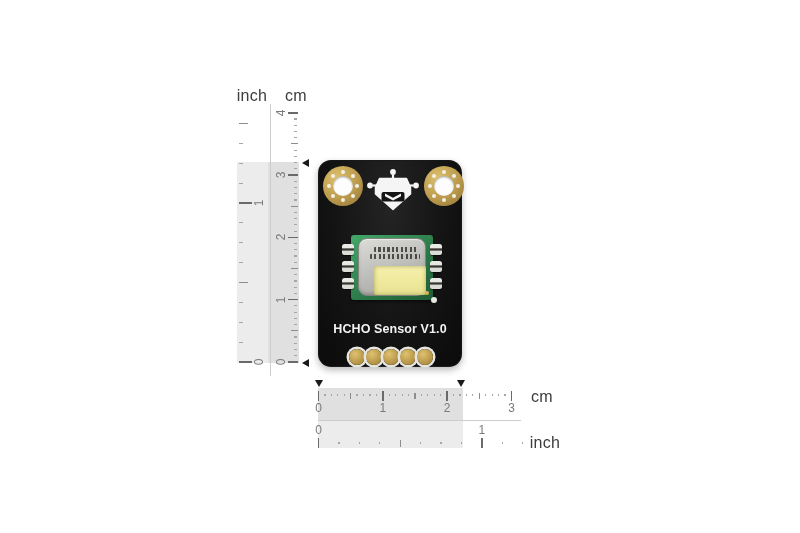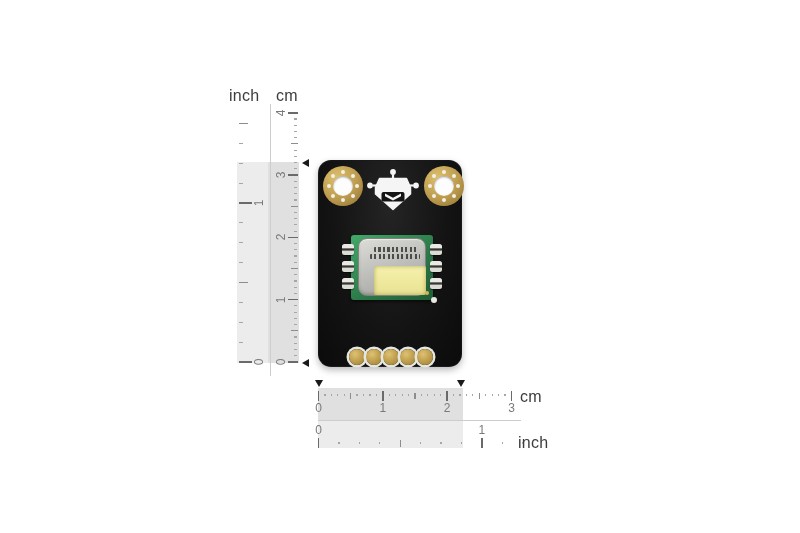--- a/index.html
+++ b/index.html
@@ -5,21 +5,21 @@
   html,body{margin:0;padding:0;background:#fff;}
   .stage{position:relative;width:800px;height:533px;background:#ffffff;overflow:hidden;
          font-family:"Liberation Sans",sans-serif;}
   .abs{position:absolute;}
   
   .shade{position:absolute;}
   .divider{position:absolute;background:#cdcdcd;}
   .tick{position:absolute;}
   .rnum{position:absolute;width:20px;height:14px;text-align:center;font-size:12px;line-height:14px;color:#7a7a7a;}
   .rnum.vert{transform:rotate(-90deg);}
-  .rlabel{position:absolute;font-size:16px;color:#3c3c3c;letter-spacing:.3px;}
+  .rlabel{position:absolute;font-size:16px;color:#3c3c3c;letter-spacing:.3px;text-align:center;}
   .marker{position:absolute;width:0;height:0;}
   .m-left{border-top:4.5px solid transparent;border-bottom:4.5px solid transparent;border-right:7.5px solid #1a1a1a;}
   .m-down{border-left:4.5px solid transparent;border-right:4.5px solid transparent;border-top:7.5px solid #1a1a1a;}
   
   .board{position:absolute;left:318px;top:160px;width:144px;height:207px;border-radius:13px;
          background:radial-gradient(ellipse at 50% 22%, #242424, #131313 58%, #0b0b0b 100%);
          box-shadow:0 3px 7px rgba(0,0,0,.28);border:1px solid rgba(255,255,255,.04);box-sizing:border-box;}
   .hole{position:absolute;width:40px;height:40px;border-radius:50%;
         background:radial-gradient(circle at 35% 30%, #dcc06c, #bb9a4d 55%, #8c7132 100%);}
   .hole-inner{position:absolute;left:10px;top:10px;width:20px;height:20px;border-radius:50%;
@@ -224,20 +224,21 @@
       <div class="cpad" style="left:79px;top:43px;"></div>
       <div class="lid">
         <div class="mark" style="left:15px;top:8px;width:44px;"></div>
         <div class="mark" style="left:11px;top:15px;width:50px;"></div>
         <div class="window"></div>
       </div>
       <div class="golddot" style="left:74px;top:56px;"></div>
     </div>
     <div class="pin1" style="left:112px;top:136px;"></div>
 
+    <div class="btxt board-sub">HCHO Sensor V1.0</div>
 
     <div class="pad" style="left:30px;"></div>
     <div class="pad" style="left:47px;"></div>
     <div class="pad" style="left:64px;"></div>
     <div class="pad" style="left:81px;"></div>
     <div class="pad" style="left:98px;"></div>
   </div>
 
 </div>
 

